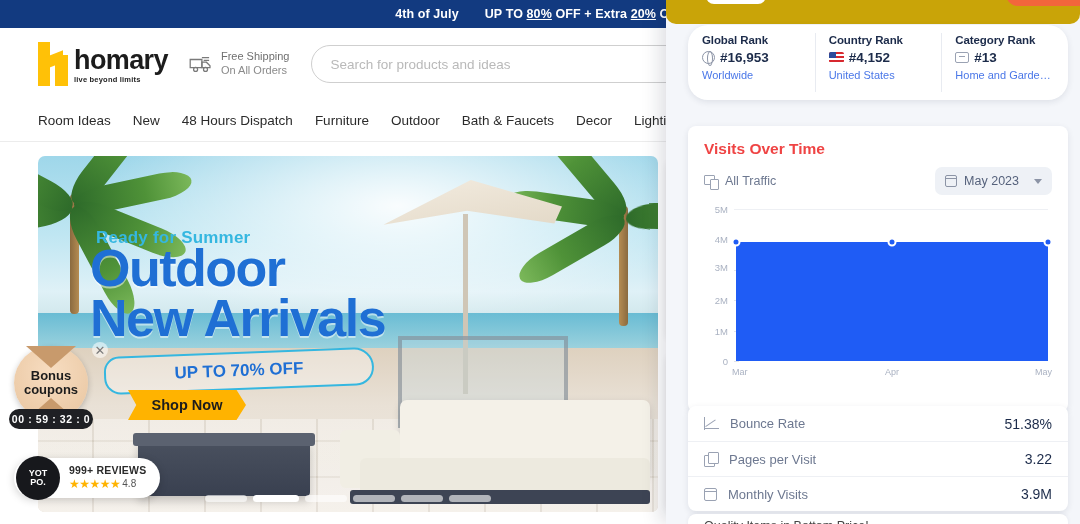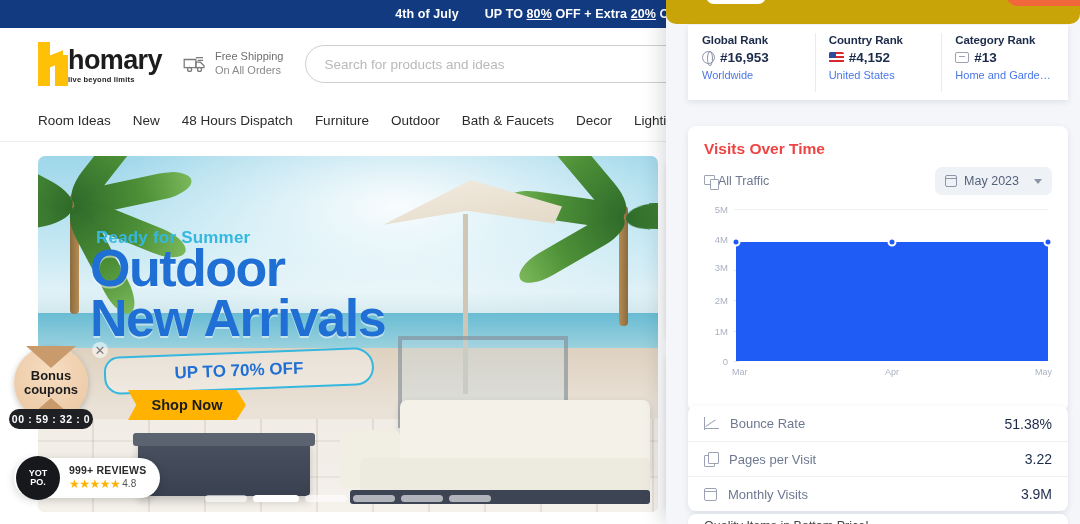--- a/index.html
+++ b/index.html
@@ -19,21 +19,21 @@
     background:#123a80; color:#fff;
     display:flex; align-items:center; justify-content:center; gap:26px;
     font-size:12.5px; font-weight:bold; letter-spacing:.1px;
   }
   .promo-bar .u { text-decoration: underline; }
 
   .header {
     position:absolute; top:28px; left:0; width:1080px; height:72px;
     background:#fff; display:flex; align-items:center; padding-left:38px;
   }
-  .logo-wrap { display:flex; align-items:flex-end; }
+  .logo-wrap { display:flex; align-items:flex-end; gap:6px; }
   .logo-mark { width:30px; height:44px; position:relative; }
   .logo-mark .bar1 { position:absolute; left:0; top:0; width:12px; height:44px; background:#FFC107; }
   .logo-mark .bar2 { position:absolute; left:17px; top:13px; width:13px; height:31px; background:#FFC107; }
   .logo-mark .diag { position:absolute; left:6px; top:12px; width:19px; height:12px; background:#FFC107; transform: skewY(-22deg); }
   .logo-text { line-height:1; padding-bottom:3px; }
   .logo-name { font-size:27px; font-weight:bold; color:#1c1c1c; letter-spacing:-.6px; }
   .logo-tag { font-size:7.5px; font-weight:bold; color:#1c1c1c; letter-spacing:.2px; margin-top:2px; }
 
   .ship { display:flex; align-items:center; gap:7px; margin-left:20px; }
   .truck-ico { width:26px; height:18px; color:#7a7a7a; }
@@ -215,21 +215,21 @@
   }
   .panel-topbar {
     position:relative; height:24px; background:#c9a408; flex:0 0 auto;
     border-radius:0 0 10px 10px;
   }
   .panel-topbar .pill-white { position:absolute; left:40px; top:-12px; width:60px; height:16px; background:#fff; border-radius:0 0 8px 8px; }
   .panel-topbar .pill-orange { position:absolute; left:340px; top:-10px; width:98px; height:16px; background:#f2663c; border-radius:0 0 12px 12px; }
 
   .rank-card {
     position:absolute; left:22px; top:25px; width:380px; height:75px;
-    background:#fff; border-radius:0; display:flex;
+    background:#fff; border-radius:20px; display:flex;
     box-shadow:0 2px 6px rgba(30,40,70,.10);
   }
   .rank-col { flex:1; padding:9px 0 0 14px; position:relative; }
   .rank-col + .rank-col:before {
     content:''; position:absolute; left:0; top:8px; bottom:8px; width:1px; background:#e8ebf1;
   }
   .rank-title { font-size:11.5px; font-weight:bold; color:#1c2b4a; letter-spacing:-.1px; }
   .rank-value { display:flex; align-items:center; gap:5px; margin-top:4px; }
   .rank-num { font-size:13.5px; font-weight:bold; color:#1c2b4a; }
   .rank-sub { font-size:11px; color:#4a77e8; margin-top:4px; }
@@ -241,21 +241,21 @@
   .ico-folder { width:14px; height:11px; border:1.4px solid #9aa2b3; border-radius:2px; position:relative; }
   .ico-folder:after { content:''; position:absolute; left:3px; top:2.5px; width:6px; height:1.4px; background:#9aa2b3; }
 
   .visits-card {
     position:absolute; left:22px; top:126px; width:380px; height:286px;
     background:#fff; border-radius:8px; box-shadow:0 2px 6px rgba(30,40,70,.10);
     padding:14px 16px 0 16px;
   }
   .visits-title { font-size:15.5px; font-weight:bold; color:#ef4444; }
   .visits-row { display:flex; align-items:center; justify-content:space-between; margin-top:9px; }
-  .traffic { display:flex; align-items:center; gap:0; color:#6d7890; font-size:12.5px; }
+  .traffic { display:flex; align-items:center; gap:7px; color:#6d7890; font-size:12.5px; }
   .ico-traffic { width:14px; height:13px; position:relative; }
   .ico-traffic:before { content:''; position:absolute; left:0; top:0; width:9px; height:8px; border:1.3px solid #9aa2b3; border-radius:1px; }
   .ico-traffic:after  { content:''; position:absolute; left:6px; top:4px; width:7px; height:9px; border:1.3px solid #9aa2b3; border-radius:1px; background:#fff; }
   .date-pill {
     display:flex; align-items:center; gap:7px; background:#eef1f6; border-radius:7px;
     height:28px; padding:0 10px; color:#56627c; font-size:12.5px;
   }
   .ico-cal { width:12px; height:12px; border:1.3px solid #8c94a6; border-radius:2px; position:relative; }
   .ico-cal:before { content:''; position:absolute; left:-1.3px; top:1.5px; width:12px; height:1.3px; background:#8c94a6; }
   .caret-down { width:0; height:0; border-left:4.5px solid transparent; border-right:4.5px solid transparent; border-top:5px solid #8c94a6; margin-left:8px; }

